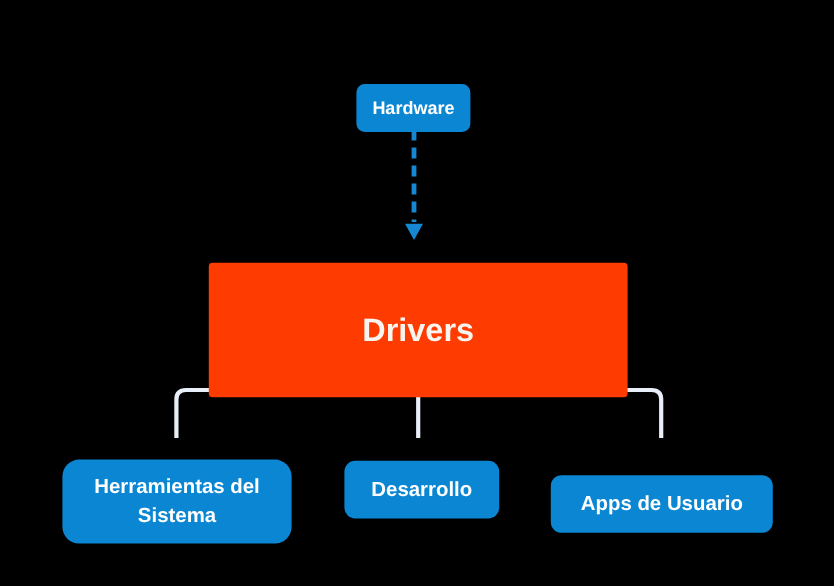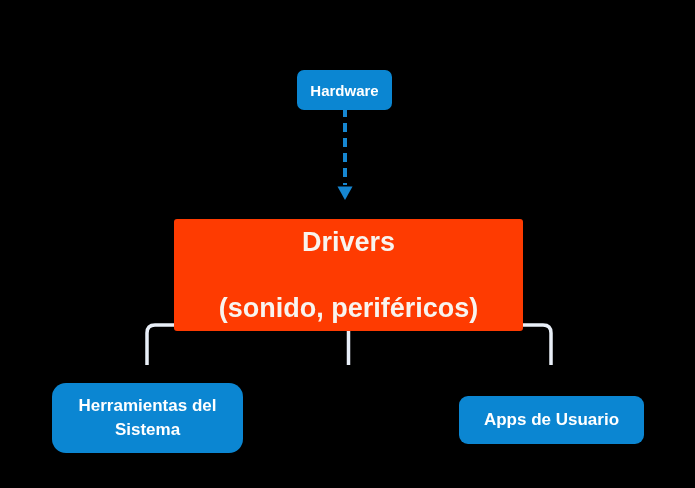--- a/index.html
+++ b/index.html
@@ -78,25 +78,27 @@
       <path class="wire" d="M147,365 L147,333 Q147,325 155,325 L543,325 Q551,325 551,333 L551,365"></path>
     </g>
   </svg>
 
   <div class="node blue hardware">
     <span>Hardware</span>
   </div>
 
   <div class="node red drivers">
     <div>Drivers</div>
-    <div>(sonido, periféricos)</div>
   </div>
 
   <div class="node blue leaf herramientas">
     <span>Herramientas del Sistema</span>
   </div>
 
+  <div class="node blue leaf desarrollo">
+    <span>Desarrollo</span>
+  </div>
 
   <div class="node blue leaf apps">
     <span>Apps de Usuario</span>
   </div>
 
 </div>
 
 </body></html>

